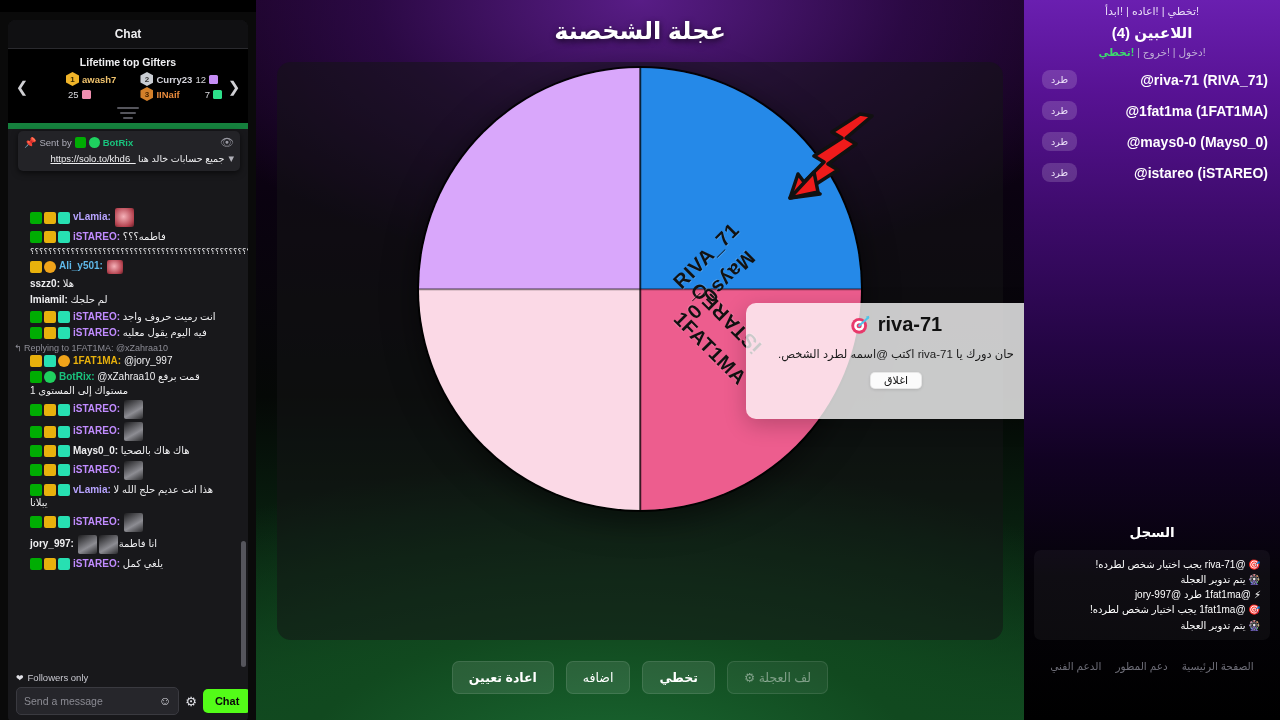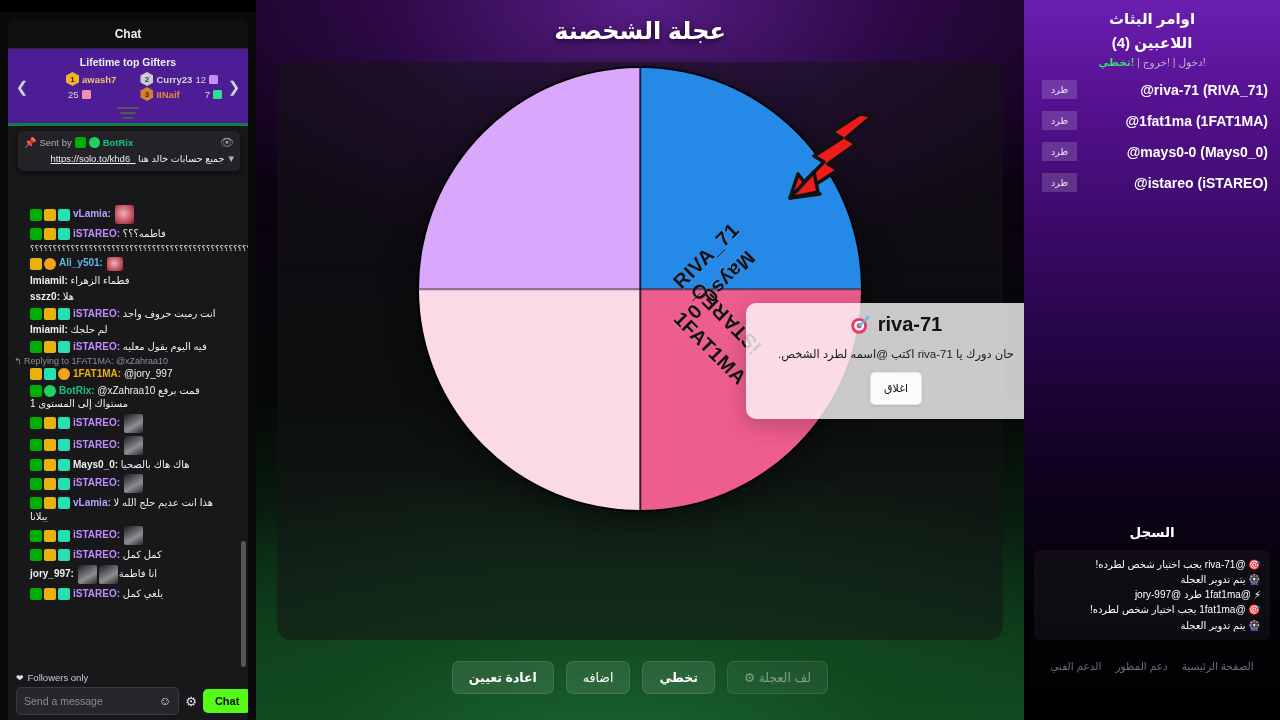--- a/index.html
+++ b/index.html
@@ -32,22 +32,22 @@
     display: flex; flex-direction: column; overflow: hidden;
   }
   .chat-header {
     height: 29px; flex: 0 0 29px;
     display: flex; align-items: center; justify-content: center;
     color: #efeff1; font-size: 12px; font-weight: bold;
     border-bottom: 1px solid #2a2a2e;
     background: #101012;
   }
   .gifters {
-    flex: 0 0 auto; background: #4c1d95; padding: 3px 0 0;
-    border-bottom: 3px solid #15803d;
+    flex: 0 0 auto; background: #000000; padding: 3px 0 0;
+    border-bottom: 6px solid #15803d;
   }
   .gifters-title {
     text-align: center; color: #efeff1; font-size: 10.5px; font-weight: bold;
     padding: 4px 0 2px;
   }
   .gifters-row {
     display: flex; align-items: center; padding: 2px 6px 3px; gap: 4px;
   }
   .chev { color: #d0d0d4; font-size: 15px; width: 16px; text-align: center; cursor: pointer; user-select: none; }
   .gifters-grid {
@@ -187,21 +187,21 @@
     display: flex; flex-direction: column; align-items: center;
     padding-top: 10px;
     box-shadow: 0 6px 22px rgba(0,0,0,.22);
   }
   .result-head { display:flex; align-items:center; gap: 8px; }
   .dart-icon { width: 20px; height: 20px; }
   .result-name { font-size: 20px; font-weight: bold; color: #111; }
   .result-sub { margin-top: 11px; font-size: 11.5px; color: #1b1b1b; direction: rtl; text-align:center; }
   .close-btn {
     margin-top: 11px; background: rgba(255,255,255,.92); border: 1px solid rgba(0,0,0,.08);
-    border-radius: 5px; padding: 9px 13px; font-size: 11px; color: #111;
+    border-radius: 5px; padding: 1px 13px; font-size: 11px; color: #111;
     cursor: pointer; font-family: inherit; box-shadow: 0 1px 3px rgba(0,0,0,.12);
   }
 
   .action-bar {
     position: absolute; left: 0; bottom: 26px; width: 100%;
     display: flex; justify-content: center; gap: 12px;
   }
   .act {
     background: rgba(255,255,255,.10); color: #fff; border: 1px solid rgba(255,255,255,.10);
     border-radius: 7px; padding: 8px 16px; font-size: 12.5px; font-weight: bold;
@@ -222,21 +222,21 @@
   .rp-cmds { text-align:center; color:#e8dcf7; font-size: 11px; padding-top: 5px; direction: rtl; }
   .rp-players { text-align:center; color:#fff; font-size: 15px; font-weight: bold; padding-top: 6px; direction: rtl; }
   .rp-cmds2 { text-align:center; font-size: 10.5px; padding-top: 4px; direction: rtl; color: #bfaed6; }
   .rp-cmds2 .grn { color: #3ddc6e; font-weight: bold; }
   .player-row {
     display: flex; align-items: center; justify-content: space-between;
     padding: 6px 12px 6px 18px;
   }
   .kick-btn {
     background: rgba(255,255,255,.16); color: #efe6fb; border: 0;
-    border-radius: 0; padding: 4px 9px; font-size: 9.5px; cursor: pointer;
+    border-radius: 8px; padding: 4px 9px; font-size: 9.5px; cursor: pointer;
     direction: rtl; font-family: inherit;
   }
   .player-name { color: #fff; font-size: 14px; font-weight: bold; direction: ltr; }
 
   .log-title { text-align:center; color:#fff; font-size: 13.5px; font-weight: bold; margin-top: 14px; direction: rtl; }
   .log-box {
     margin: 10px 10px 0; background: rgba(255,255,255,.045);
     border-radius: 7px; padding: 7px 9px; direction: rtl;
   }
   .log-line {
@@ -328,28 +328,27 @@
             <div class="msg"><span class="badges">
                 <span class="badge b-mod"></span>
                 <span class="badge b-crown"></span>
                 <span class="badge b-prime"></span>
               </span><span class="uname" style="color: rgb(193, 140, 255);">iSTAREO:</span> <span class="msg-txt">فاطمه؟؟؟</span></div>
             <div class="msg spam">؟؟؟؟؟؟؟؟؟؟؟؟؟؟؟؟؟؟؟؟؟؟؟؟؟؟؟؟؟؟؟؟؟؟؟؟؟؟؟؟؟؟؟؟؟؟؟؟؟؟؟؟؟؟؟؟؟؟؟؟؟؟؟؟؟؟؟؟؟؟؟؟؟؟؟؟؟؟؟؟؟؟؟؟؟؟؟؟؟؟؟؟؟؟؟؟؟؟؟؟؟؟؟؟؟؟؟؟؟؟؟؟؟؟؟؟؟؟؟؟؟؟؟؟؟؟؟؟؟؟؟؟</div>
             <div class="msg"><span class="badges">
                 <span class="badge b-crown"></span>
                 <span class="badge b-founder"></span>
               </span><span class="uname" style="color: rgb(95, 184, 232);">Ali_y501:</span> <span class="emote-img pink emote-small"></span></div>
-            <div class="msg"><span class="uname" style="color: rgb(239, 239, 241);">Imiamil:</span> <span class="msg-txt">فطماء الزهراء</span></div>
             <div class="msg"><span class="uname" style="color: rgb(239, 239, 241);">sszz0:</span> <span class="msg-txt">هلا</span></div>
+            <div class="msg"><span class="uname" style="color: rgb(239, 239, 241);">Imiamil:</span> <span class="msg-txt">لم حلجك</span></div>
             <div class="msg"><span class="badges">
                 <span class="badge b-mod"></span>
                 <span class="badge b-crown"></span>
                 <span class="badge b-prime"></span>
               </span><span class="uname" style="color: rgb(193, 140, 255);">iSTAREO:</span> <span class="msg-txt">انت رميت حروف واجد</span></div>
-            <div class="msg"><span class="uname" style="color: rgb(239, 239, 241);">Imiamil:</span> <span class="msg-txt">لم حلجك</span></div>
             <div class="msg"><span class="badges">
                 <span class="badge b-mod"></span>
                 <span class="badge b-crown"></span>
                 <span class="badge b-prime"></span>
               </span><span class="uname" style="color: rgb(193, 140, 255);">iSTAREO:</span> <span class="msg-txt">فيه اليوم يقول معليه</span></div>
             <div class="reply-line">↰ Replying to 1FAT1MA: @xZahraa10</div>
             <div class="msg"><span class="badges">
                 <span class="badge b-crown"></span>
                 <span class="badge b-prime"></span>
                 <span class="badge b-founder"></span>
@@ -381,25 +380,20 @@
             <div class="msg"><span class="badges">
                 <span class="badge b-mod"></span>
                 <span class="badge b-crown"></span>
                 <span class="badge b-prime"></span>
               </span><span class="uname" style="color: rgb(183, 163, 255);">vLamia:</span> <span class="msg-txt">هذا انت عديم حلج الله لا يبلانا</span></div>
             <div class="msg"><span class="badges">
                 <span class="badge b-mod"></span>
                 <span class="badge b-crown"></span>
                 <span class="badge b-prime"></span>
               </span><span class="uname" style="color: rgb(193, 140, 255);">iSTAREO:</span> <span class="emote-img dark"></span></div>
-            <div class="msg"><span class="badges">
-                <span class="badge b-mod"></span>
-                <span class="badge b-crown"></span>
-                <span class="badge b-prime"></span>
-              </span><span class="uname" style="color: rgb(193, 140, 255);">iSTAREO:</span> <span class="msg-txt">كمل كمل</span></div>
             <div class="msg"><span class="uname" style="color: rgb(239, 239, 241);">jory_997:</span> <span class="emote-img dark"></span><span class="emote-img dark"></span><span class="msg-txt">انا فاطمة</span></div>
             <div class="msg"><span class="badges">
                 <span class="badge b-mod"></span>
                 <span class="badge b-crown"></span>
                 <span class="badge b-prime"></span>
               </span><span class="uname" style="color: rgb(193, 140, 255);">iSTAREO:</span> <span class="msg-txt">يلغي كمل</span></div>
           </div>
         <div class="scrollbar"></div>
       </div>
 
@@ -469,21 +463,21 @@
         <span>⚙</span>
       </button>
     </div>
 
     <svg class="cursor-arrow" width="16" height="22" viewBox="0 0 16 22">
       <path d="M1 1 L1 17 L5 13.5 L7.8 20 L10.6 18.8 L7.9 12.6 L13 12.4 Z" fill="#fff" stroke="#222" stroke-width="1"></path>
     </svg>
   </main>
 
   <aside class="right-panel">
-    <div class="rp-title">اوامر البثاث</div>
+    <div class="rp-cmds">!تخطي | !اعاده | !ابدأ</div>
     <div class="rp-players">اللاعبين (4)</div>
     <div class="rp-cmds2">
       <span>!دخول | !خروج | </span><span class="grn">!تخطي</span>
     </div>
 
     <div style="margin-top:6px">
       <div class="player-row">
         <button class="kick-btn">طرد</button>
         <span class="player-name">@riva-71 (RIVA_71)</span>
       </div>

